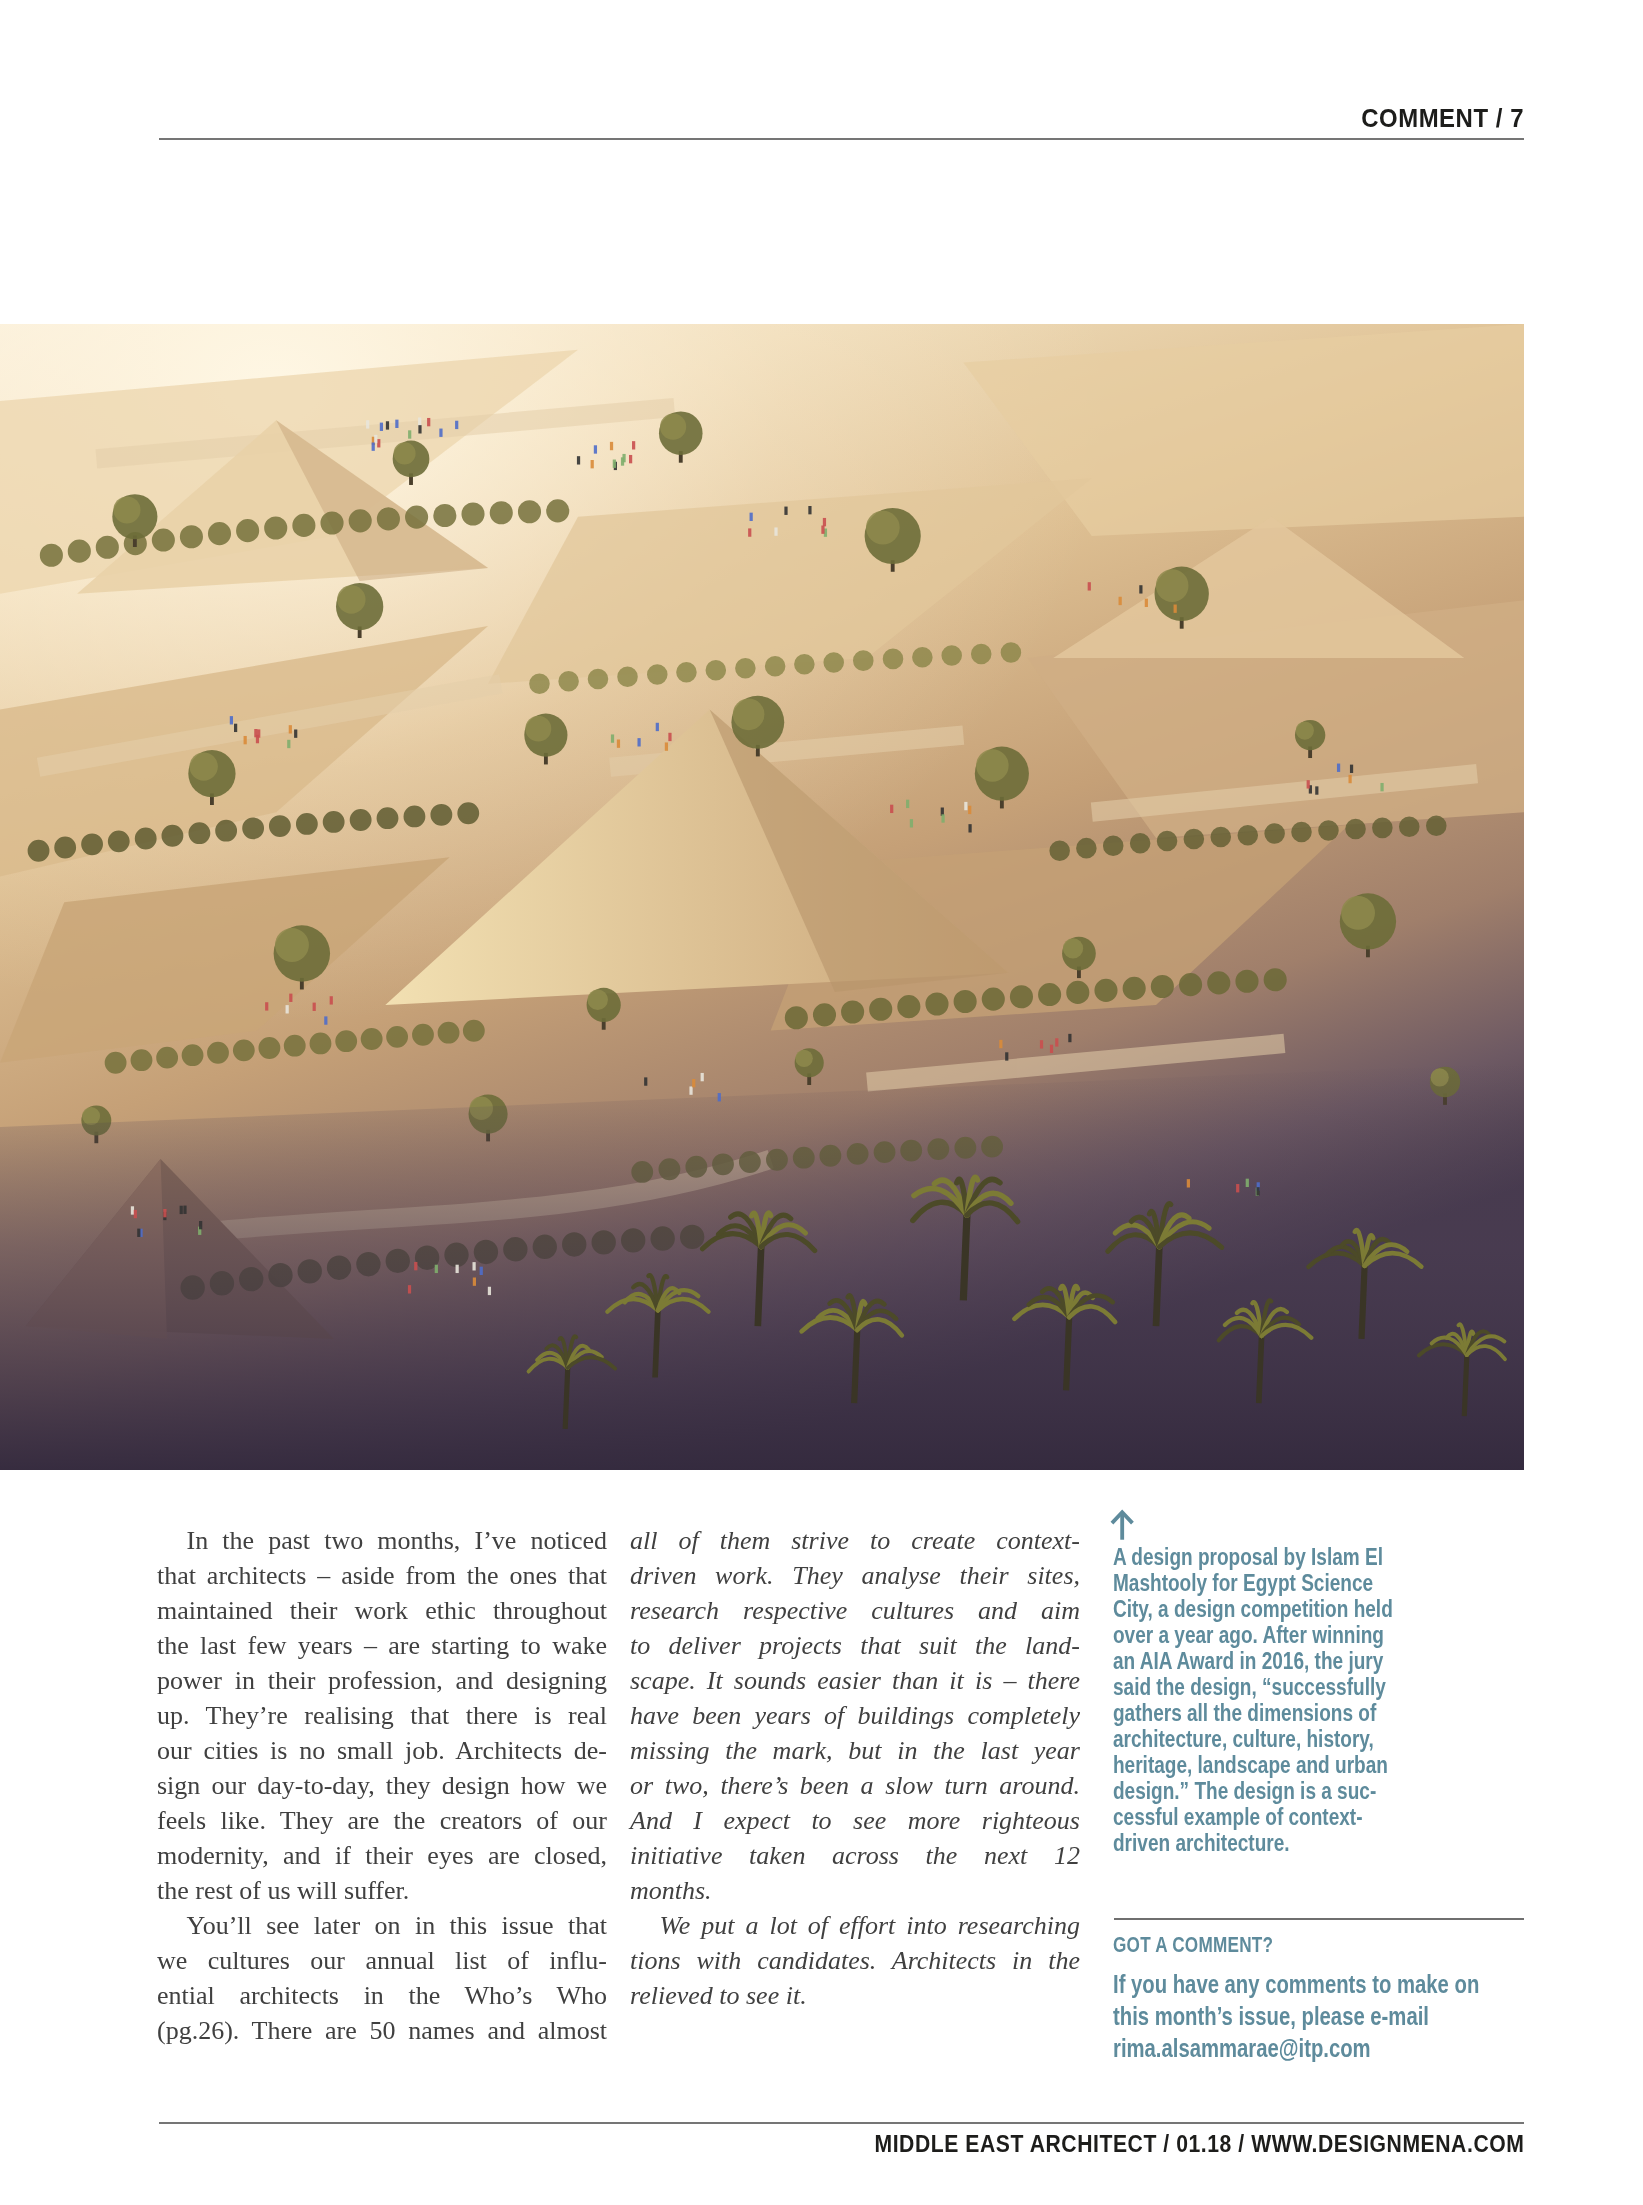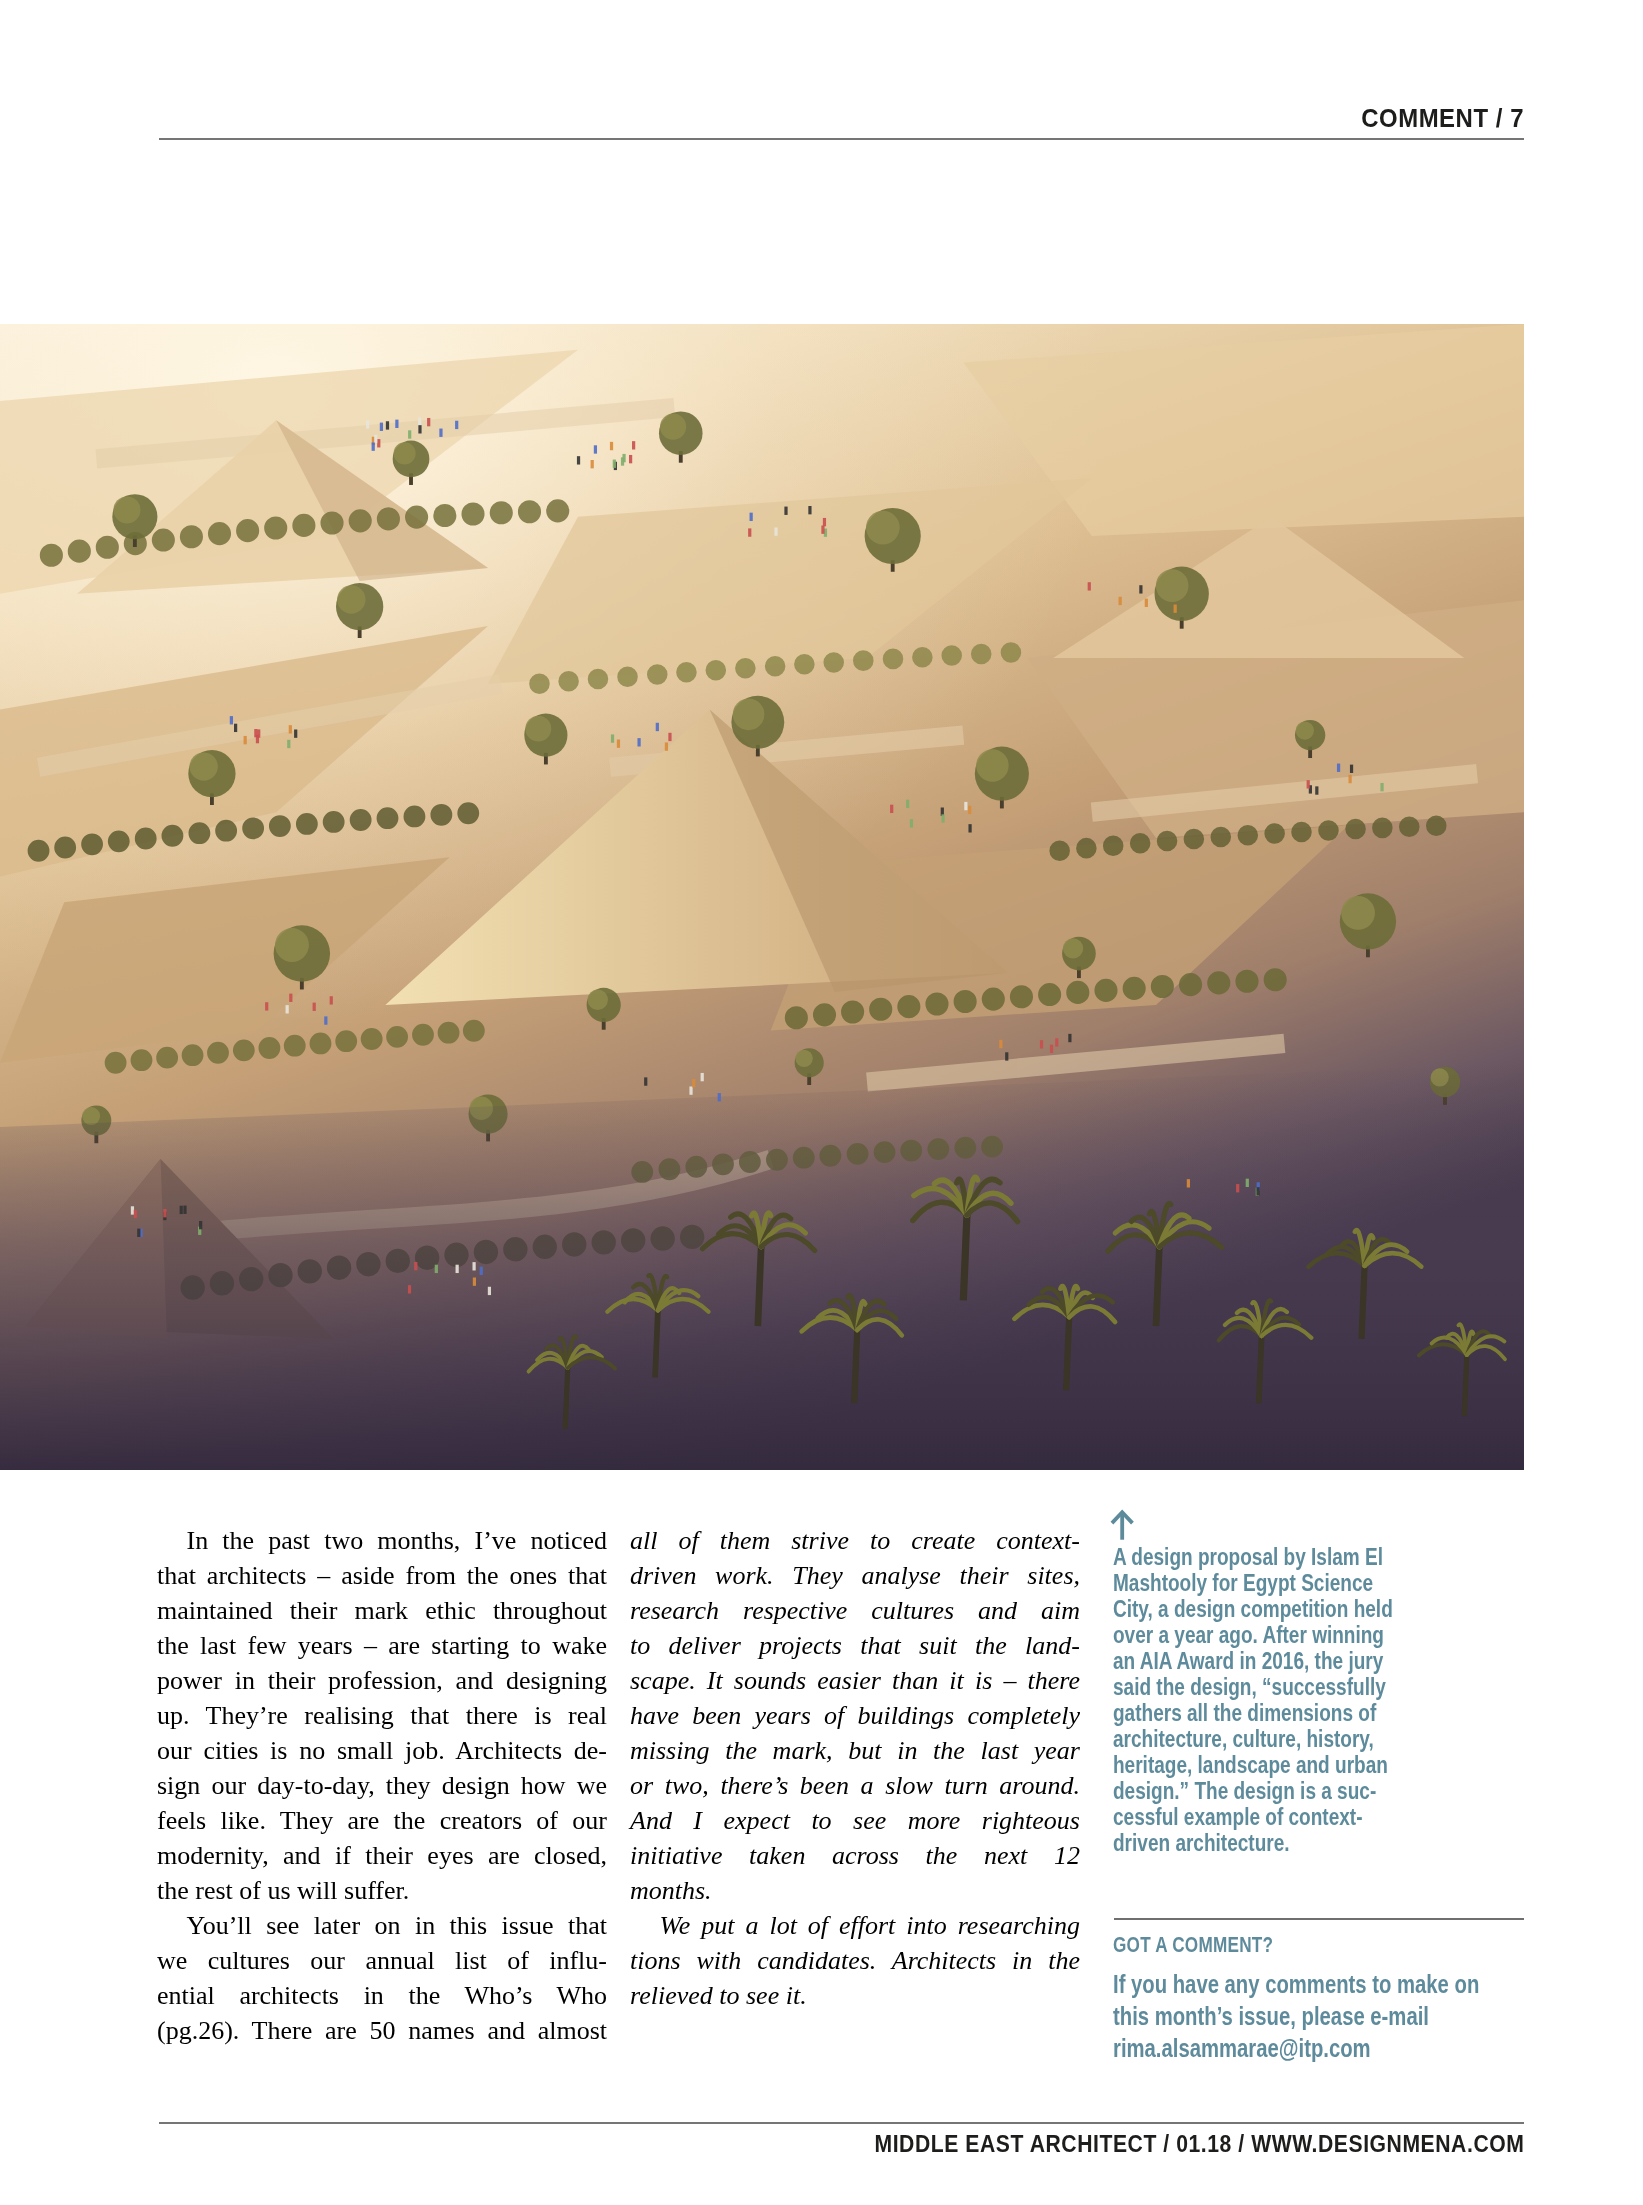--- a/index.html
+++ b/index.html
@@ -15,21 +15,21 @@
   }
   .rule{position:absolute;height:1.9px;background:#757575;}
   #header-rule{left:159px;top:138px;width:1365px;}
   
   #photo-wrap{position:absolute;left:0;top:324px;width:1524px;height:1146px;overflow:hidden;}
   #photo-svg{width:100%;height:100%;display:block;}
   
   .body-col{
     position:absolute;top:1523px;width:450px;
     font-family:"Liberation Serif", serif;font-size:26px;line-height:35px;
-    color:#000000;
+    color:#404040;
   }
   #col1{left:157px;}
   #col2{left:630px;font-style:italic;}
   .bline{text-align:justify;text-align-last:justify;white-space:nowrap;}
   .bline.no-just{text-align-last:left;}
   .bline.indent{text-indent:29.5px;}
   
   #caption-arrow{position:absolute;left:1110px;top:1509px;width:29.5px;height:32px;}
   .caption-text{
     position:absolute;left:1113px;top:1544px;width:539px;
@@ -448,21 +448,21 @@
         <rect x="1741.680154800415" y="424.6339225769043" width="5" height="13" fill="#d98b3a" opacity="0.9"></rect>
         <rect x="1782.473611831665" y="427.5587272644043" width="5" height="13" fill="#d98b3a" opacity="0.9"></rect>
         <rect x="1693.589334487915" y="401.9483767449856" width="5" height="13" fill="#c94f4f" opacity="0.9"></rect>
       </g>
   </svg>
 </div>
 
 <div id="col1" class="body-col">
     <div class="bline indent">In the past two months, I’ve noticed</div>
     <div class="bline">that architects – aside from the ones that</div>
-    <div class="bline">maintained their mark ethic throughout</div>
+    <div class="bline">maintained their work ethic throughout</div>
     <div class="bline">the last few years – are starting to wake</div>
     <div class="bline">power in their profession, and designing</div>
     <div class="bline">up. They’re realising that there is real</div>
     <div class="bline">our cities is no small job. Architects de-</div>
     <div class="bline">sign our day-to-day, they design how we</div>
     <div class="bline">feels like. They are the creators of our</div>
     <div class="bline">modernity, and if their eyes are closed,</div>
     <div class="bline no-just">the rest of us will suffer.</div>
     <div class="bline indent">You’ll see later on in this issue that</div>
     <div class="bline">we cultures our annual list of influ-</div>

